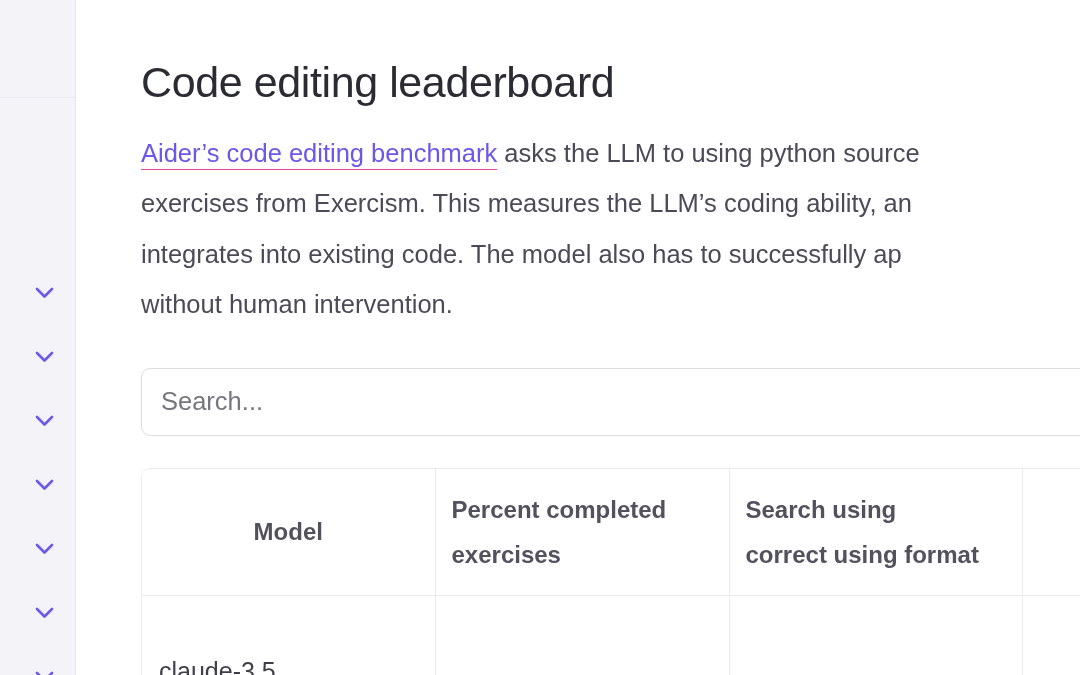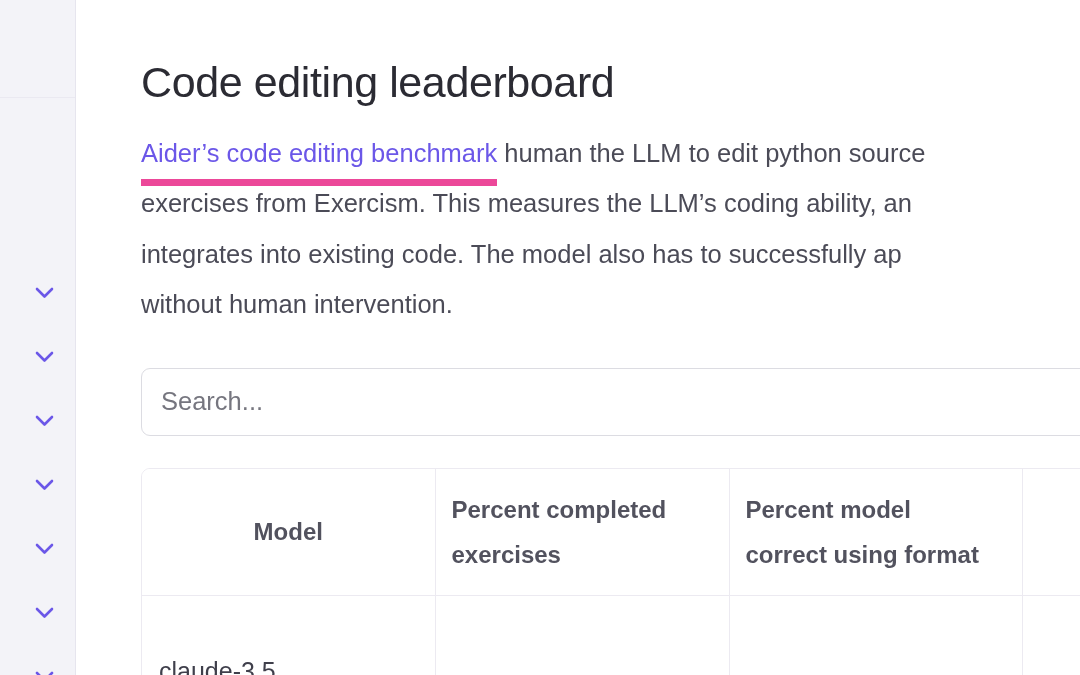--- a/index.html
+++ b/index.html
@@ -106,22 +106,22 @@
     width: 1140px;
     white-space: nowrap;
     overflow: visible;
   }
 
   p#intro-paragraph .line { display: block; }
 
   a#benchmark-link {
     color: #6b57e8;
     text-decoration: none;
-    border-bottom: 7px solid #ec4899;
-    padding-bottom: 12px;
+    border-bottom: 1px solid #ec4899;
+    padding-bottom: 2px;
   }
 
   
   #search-wrap {
     margin-top: 38px;
     width: 1160px;
   }
 
   #search-input {
     width: 1160px;
@@ -277,21 +277,21 @@
 
     </div>
   </div>
 
   <div id="main">
     <div id="content">
 
       <h1 id="page-title">Code editing leaderboard</h1>
 
       <p id="intro-paragraph">
-        <span class="line"><a id="benchmark-link" href="#">Aider’s code editing benchmark</a><span> human the LLM to edit python source</span></span>
+        <span class="line"><a id="benchmark-link" href="#">Aider’s code editing benchmark</a><span> asks the LLM to using python source</span></span>
         <span class="line">exercises from Exercism. This measures the LLM’s coding ability, an</span>
         <span class="line">integrates into existing code. The model also has to successfully ap</span>
         <span class="line">without human intervention.</span>
       </p>
 
       <div id="search-wrap">
         <input id="search-input" type="text" placeholder="Search..." style="">
       </div>
 
       <div id="leaderboard-table-wrap">
@@ -303,21 +303,21 @@
             <col class="c-cmd">
           </colgroup>
           <thead>
             <tr>
               <th class="th-model">Model</th>
               <th class="th-center">
                 <span>Percent completed</span><br>
                 <span>exercises</span>
               </th>
               <th class="th-center">
-                <span>Percent model</span><br>
+                <span>Search using</span><br>
                 <span>correct using format</span>
               </th>
               <th class="th-center">
                 
               </th>
             </tr>
           </thead>
           <tbody>
             <tr>
               <td class="td-model">

